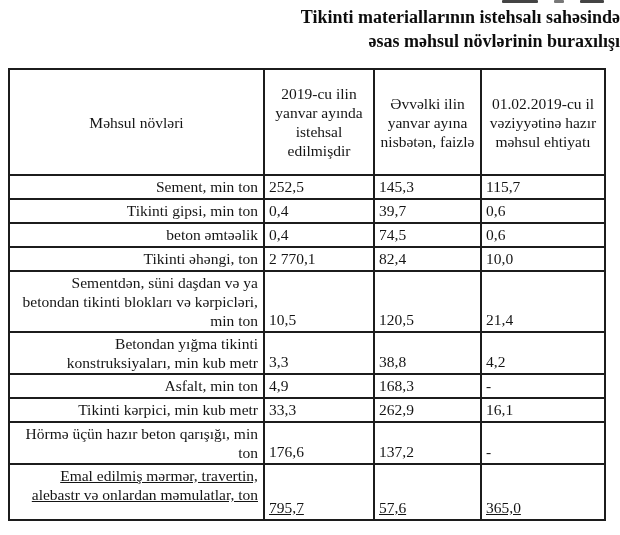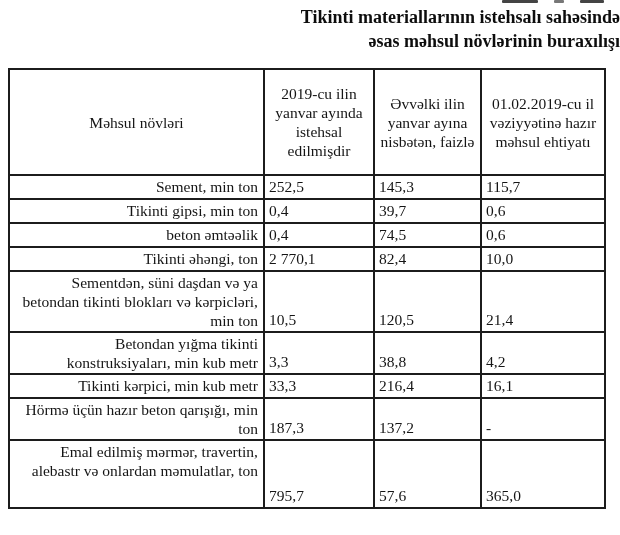--- a/index.html
+++ b/index.html
@@ -60,21 +60,21 @@
     padding-bottom:2px;
   }
   .stats td.num.c2 { padding-right:15px; }
   .stats td.num.c3 { padding-right:28px; }
   .stats td.num.c4 { padding-right:19px;margin-top:25px; }
 
   tr.h-head { height:106px; }
   tr.h1 { height:22px; }
   tr.h2 { height:31px; }
   tr.h3 { height:48px; }
-  tr.h3b { height:68px; }
+  tr.h3b { height:56px;text-decoration:underline; }
 
   col.c-product { width:255px; }
   col.c-produced { width:110px; }
   col.c-vsprev { width:107px; }
   col.c-stock { width:124px; }
 </style>
 </head>
 <body>
 
 <div class="clipped-fragment">
@@ -138,31 +138,37 @@
       <td class="num c4">21,4</td>
     </tr>
 
     <tr class="h2">
       <td class="product">Betondan yığma tikinti konstruksiyaları, min kub metr</td>
       <td class="num c2">3,3</td>
       <td class="num c3">38,8</td>
       <td class="num c4">4,2</td>
     </tr>
 
+    <tr class="h1">
+      <td class="product">Asfalt, min ton</td>
+      <td class="num c2">4,9</td>
+      <td class="num c3">168,3</td>
+      <td class="num c4">-</td>
+    </tr>
 
     <tr class="h1">
       <td class="product">Tikinti kərpici, min kub metr</td>
       <td class="num c2">33,3</td>
-      <td class="num c3">216,4</td>
+      <td class="num c3">262,9</td>
       <td class="num c4">16,1</td>
     </tr>
 
     <tr class="h2">
       <td class="product">Hörmə üçün hazır beton qarışığı, min ton</td>
-      <td class="num c2">187,3</td>
+      <td class="num c2">176,6</td>
       <td class="num c3">137,2</td>
       <td class="num c4">-</td>
     </tr>
 
     <tr class="h3b">
       <td class="product">Emal edilmiş mərmər, travertin, alebastr və onlardan məmulatlar, ton</td>
       <td class="num c2">795,7</td>
       <td class="num c3">57,6</td>
       <td class="num c4">365,0</td>
     </tr>

